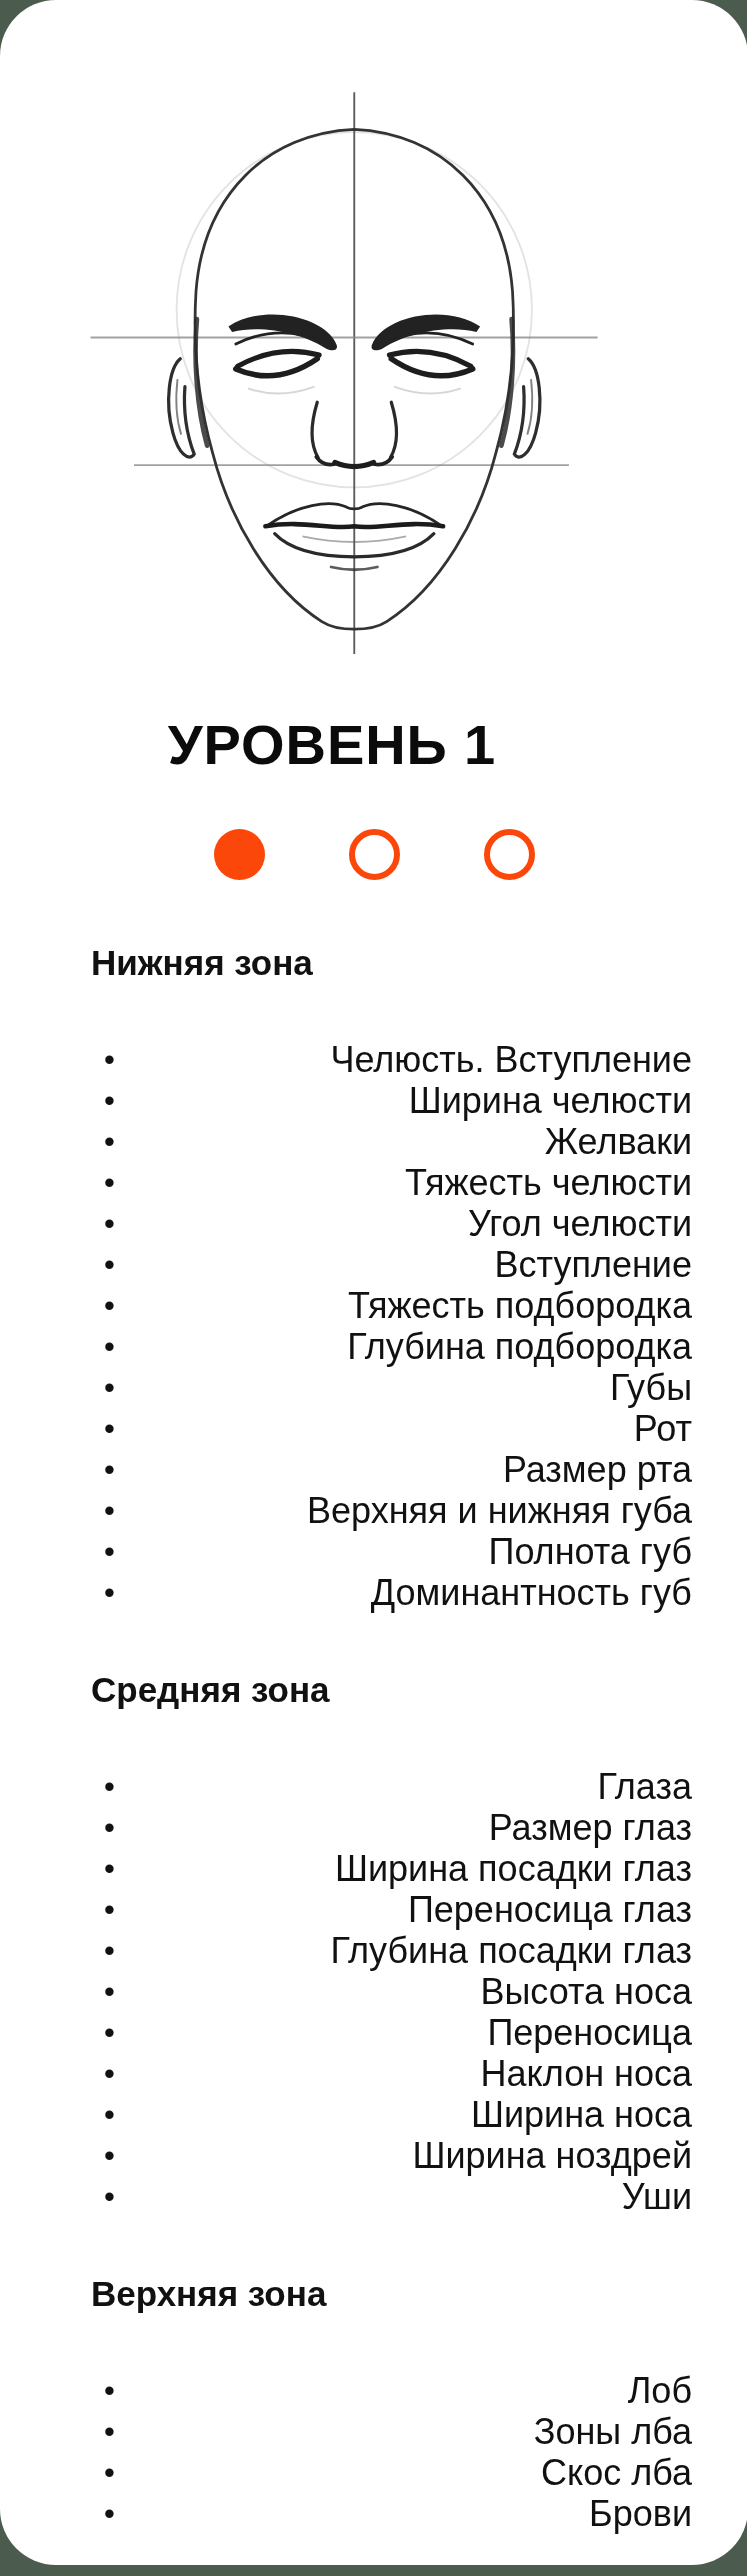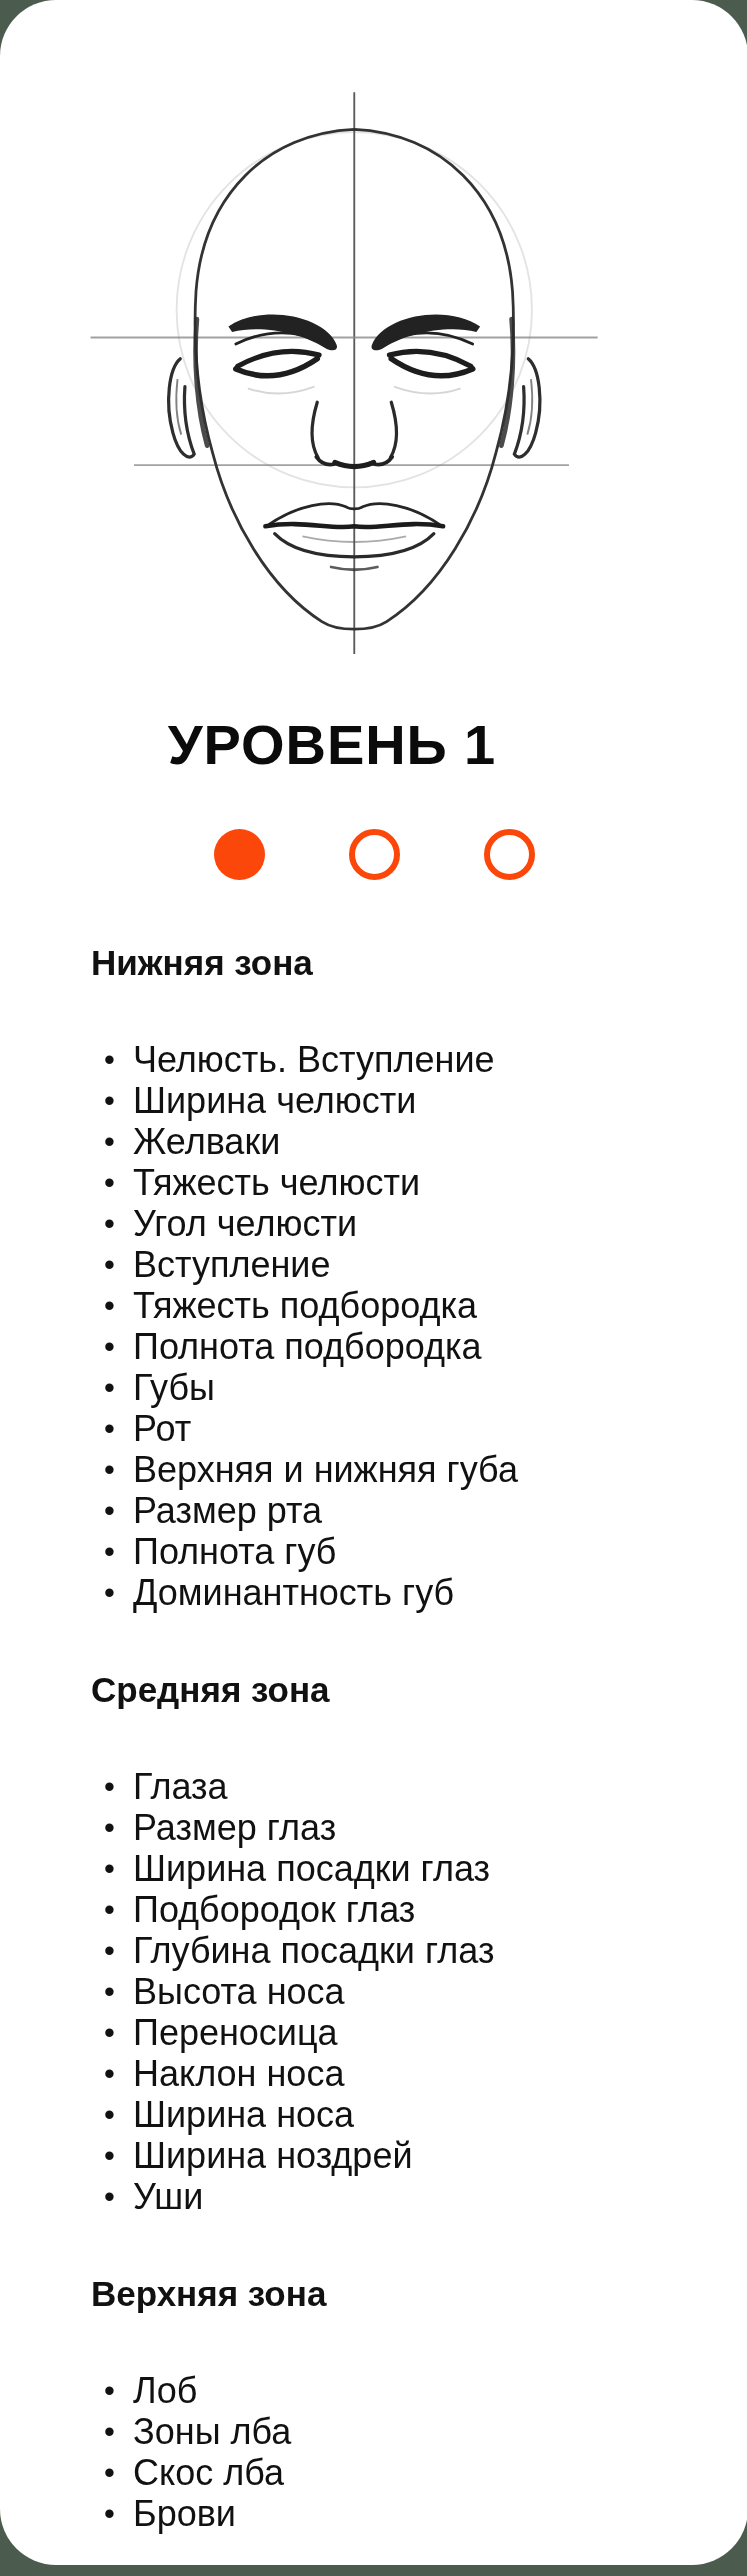--- a/index.html
+++ b/index.html
@@ -60,21 +60,21 @@
   .zone-heading {
     font-size: 35px;
     font-weight: bold;
     height: 41px;
     line-height: 41px;
     margin: 56px 0;
   }
   .zone-heading:first-child { margin-top: 0; }
   ul.zone-list {
     list-style: none;
-    margin: 0; padding: 0;
+    margin: 0; padding: 0; text-align: right;
   }
   ul.zone-list li {
     position: relative;
     font-size: 36px;
     height: 41px;
     line-height: 41px;
     padding-left: 42px;
   }
   ul.zone-list li::before {
     content: "\2022";
@@ -148,35 +148,35 @@
 
       <div class="zone-heading">Нижняя зона</div>
       <ul class="zone-list">
         <li>Челюсть. Вступление</li>
         <li>Ширина челюсти</li>
         <li>Желваки</li>
         <li>Тяжесть челюсти</li>
         <li>Угол челюсти</li>
         <li>Вступление</li>
         <li>Тяжесть подбородка</li>
-        <li>Полнота подбородка</li>
+        <li>Глубина подбородка</li>
         <li>Губы</li>
         <li>Рот</li>
+        <li>Размер рта</li>
         <li>Верхняя и нижняя губа</li>
-        <li>Размер рта</li>
         <li>Полнота губ</li>
         <li>Доминантность губ</li>
       </ul>
 
       <div class="zone-heading">Средняя зона</div>
       <ul class="zone-list">
         <li>Глаза</li>
         <li>Размер глаз</li>
         <li>Ширина посадки глаз</li>
-        <li>Подбородок глаз</li>
+        <li>Переносица глаз</li>
         <li>Глубина посадки глаз</li>
         <li>Высота носа</li>
         <li>Переносица</li>
         <li>Наклон носа</li>
         <li>Ширина носа</li>
         <li>Ширина ноздрей</li>
         <li>Уши</li>
       </ul>
 
       <div class="zone-heading">Верхняя зона</div>

